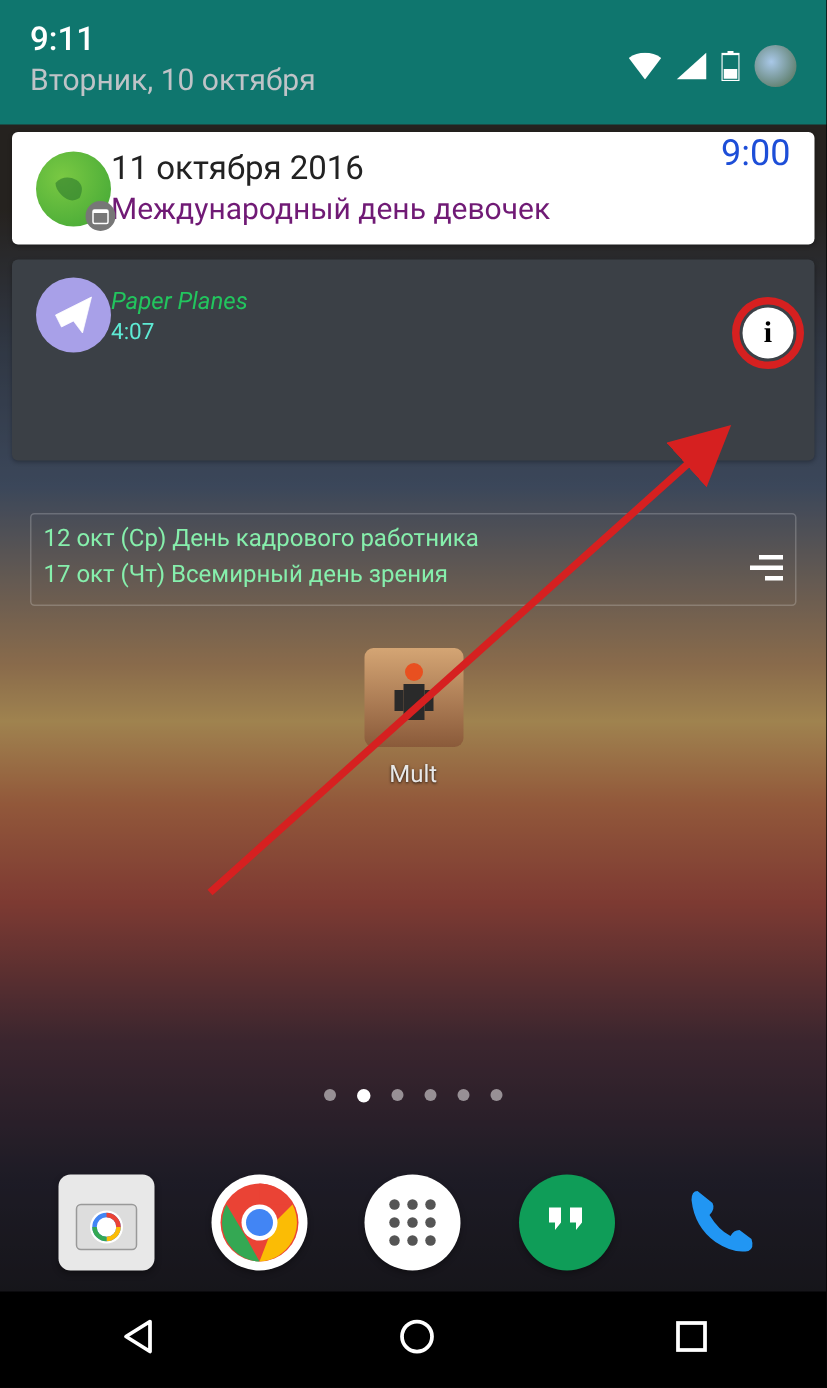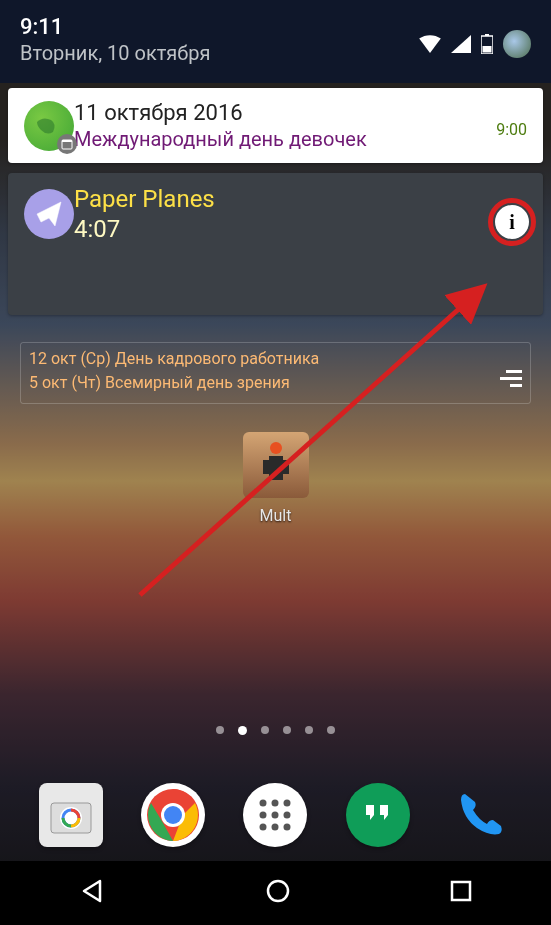--- a/index.html
+++ b/index.html
@@ -35,21 +35,21 @@
   inset: 0;
   background: rgba(0,0,0,0.35);
   z-index: 1;
 }
 
 
 .shade {
   position: absolute;
   top: 0; left: 0; right: 0;
   z-index: 10;
-  background: #0f172a;
+  background: #0f766e;
   padding: 14px 20px 18px;
 }
 .shade .time { color: #fff; font-size: 22px; font-weight: 500; }
 .shade .date { color: #bfc3c7; font-size: 20px; margin-top: 2px; }
 .shade-icons {
   position: absolute;
   right: 20px; top: 30px;
   display: flex; gap: 10px; align-items: center;
 }
 .shade-icons svg { display: block; }
@@ -93,24 +93,24 @@
 .globe-badge {
   position: absolute; bottom: -3px; right: -3px;
   width: 20px; height: 20px; border-radius: 50%;
   background: #777; display: flex; align-items: center; justify-content: center;
 }
 .plane {
   background: #a8a0e8;
 }
 .card-content { flex: 1; }
 .card-title { font-size: 22px; color: #222; font-weight: 400; }
-.card.dark .card-title { color: #fde047; font-size: 24px; }
+.card.dark .card-title { color: #22c55e; font-size: 16px; font-style: italic; }
 .card-sub { font-size: 20px; color: #701a75; margin-top: 2px; }
-.card.dark .card-sub { color: #fef9c3; font-size: 24px; }
-.card-time { color: #4d7c0f; font-size: 16px; position: absolute; right: 16px; top: 32px; }
+.card.dark .card-sub { color: #5eead4; font-size: 15px; }
+.card-time { color: #1d4ed8; font-size: 24px; position: absolute; right: 16px; top: 0; }
 
 .info-btn {
   position: absolute;
   right: 14px; top: 32px;
   width: 34px; height: 34px;
   background: #fff;
   border-radius: 50%;
   display: flex; align-items: center; justify-content: center;
   font-family: serif;
   font-weight: bold;
@@ -127,21 +127,21 @@
 }
 
 .card.dark { padding-bottom: 60px; }
 
 
 .calendar-widget {
   position: absolute;
   top: 342px;
   left: 20px; right: 20px;
   z-index: 2;
-  color: #fdba74;
+  color: #86efac;
   font-size: 16px;
   line-height: 1.5;
   border: 1px solid rgba(255,255,255,0.2);
   border-radius: 3px;
   padding: 4px 8px 8px;
 }
 .widget-handle {
   position: absolute; right: 8px; bottom: 8px;
 }
 
@@ -274,21 +274,21 @@
     </div>
     <div class="info-btn">
       <span>i</span>
     </div>
     <div class="info-ring"></div>
   </div>
 </div>
 
 <div class="calendar-widget">
   <div>12 окт (Ср) День кадрового работника</div>
-  <div>5 окт (Чт) Всемирный день зрения</div>
+  <div>17 окт (Чт) Всемирный день зрения</div>
   <div class="widget-handle">
     <svg width="22" height="18" viewBox="0 0 22 18" fill="#fff">
         <rect x="6" y="0" width="16" height="3"></rect>
         <rect x="0" y="7" width="22" height="3"></rect>
         <rect x="10" y="14" width="12" height="3"></rect>
       </svg>
   </div>
 </div>
 
 <div class="home-apps">

